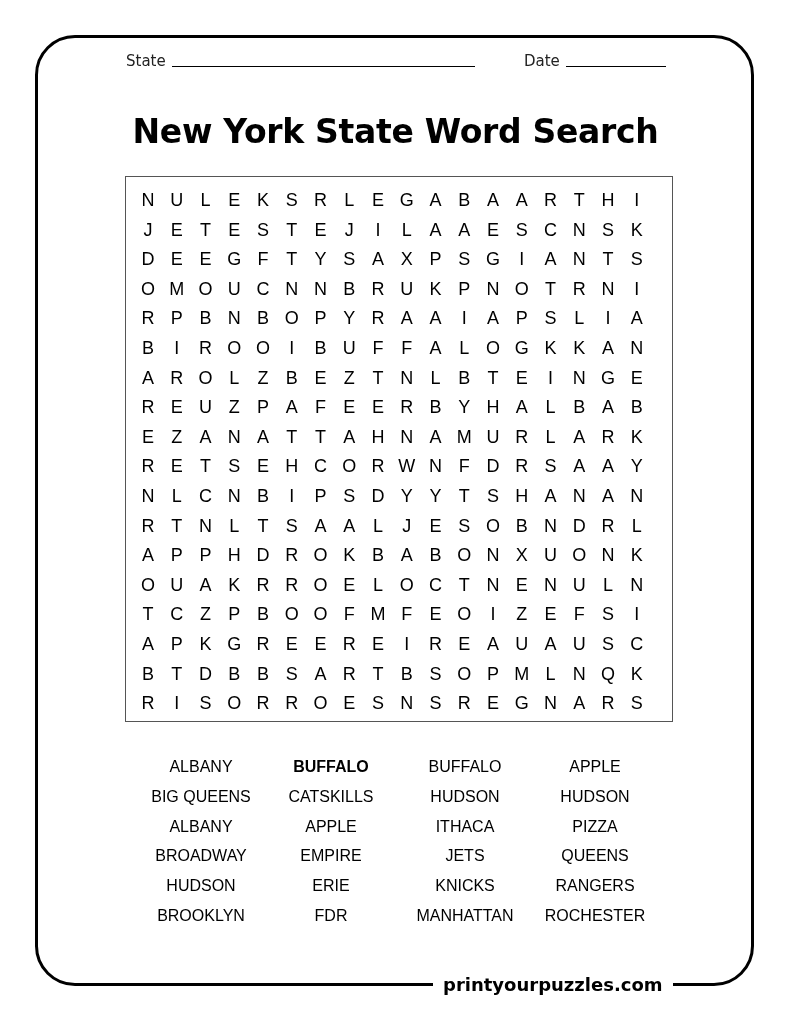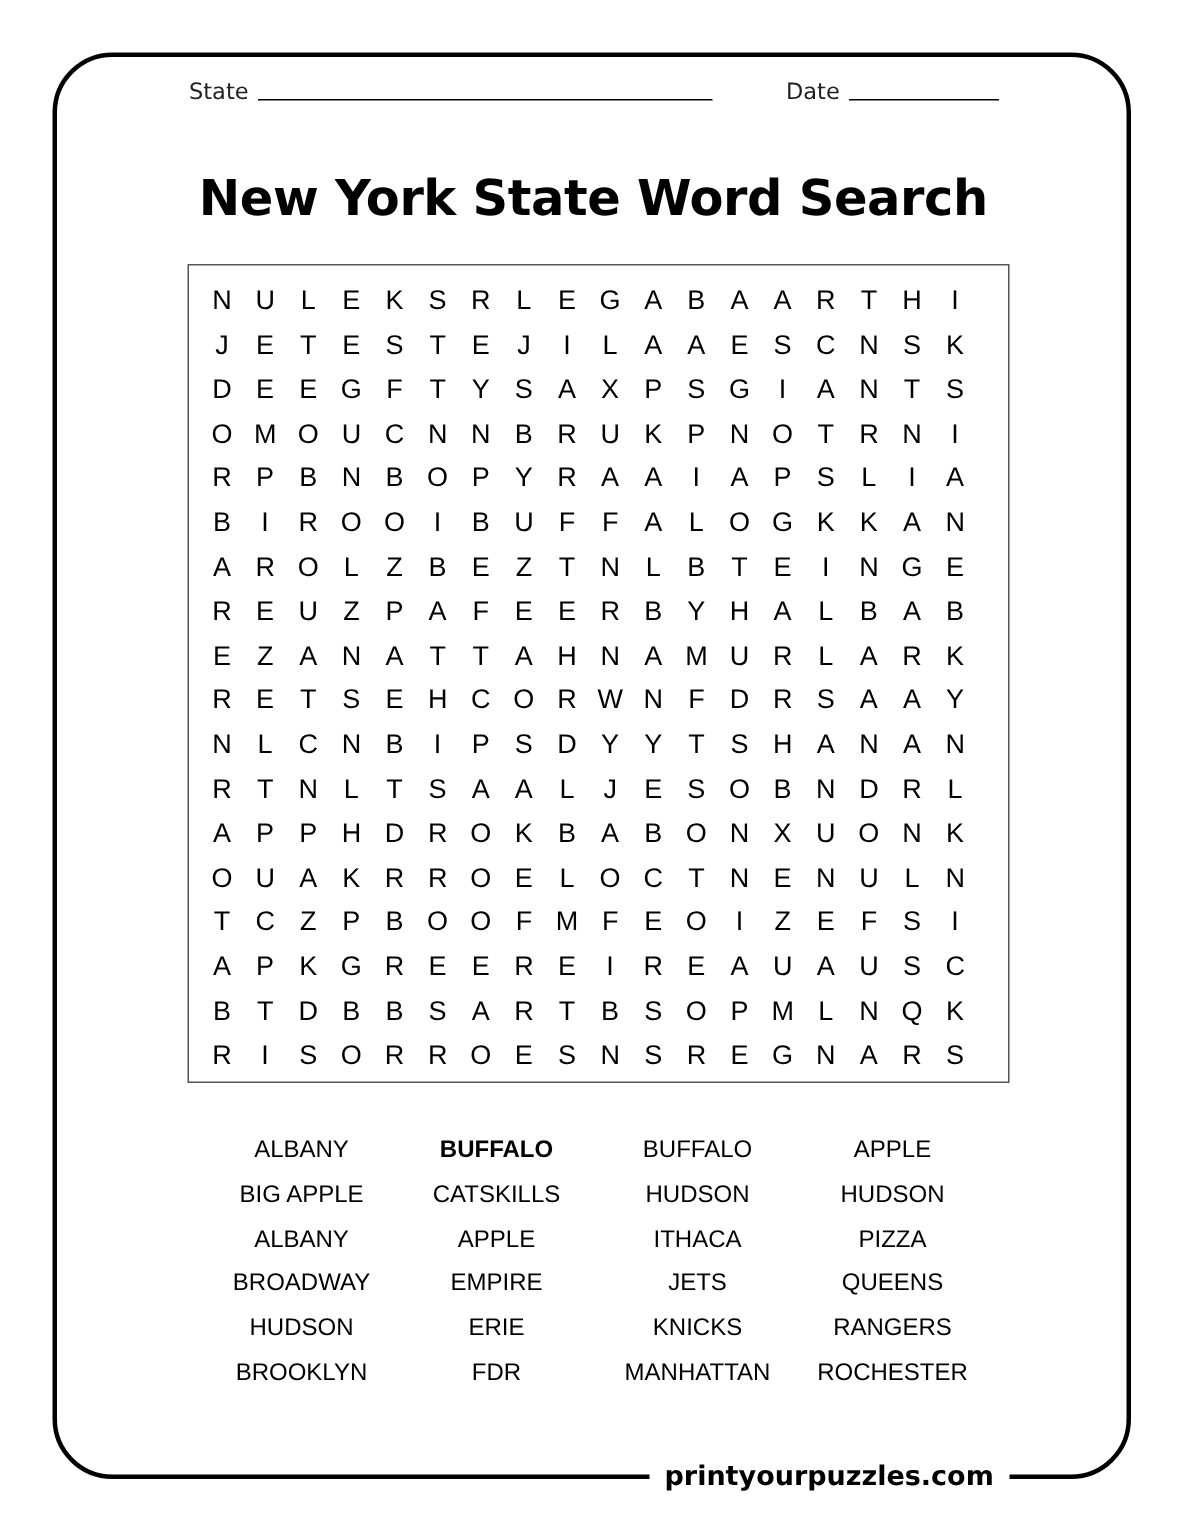--- a/index.html
+++ b/index.html
@@ -396,21 +396,21 @@
       <span class="grid-cell" style="left: 467px;">R</span>
       <span class="grid-cell" style="left: 495.75px;">S</span>
     </div>
   </div>
 
 <div class="words" id="words">
     <span class="word" style="left: 6px; top: 0px;">ALBANY</span>
     <span class="word" style="left: 136px; top: 0px; font-weight: bold;">BUFFALO</span>
     <span class="word" style="left: 270px; top: 0px;">BUFFALO</span>
     <span class="word" style="left: 400px; top: 0px;">APPLE</span>
-    <span class="word" style="left: 6px; top: 29.8px;">BIG APPLE</span>
+    <span class="word" style="left: 6px; top: 29.8px;">BIG QUEENS</span>
     <span class="word" style="left: 136px; top: 29.8px;">CATSKILLS</span>
     <span class="word" style="left: 270px; top: 29.8px;">HUDSON</span>
     <span class="word" style="left: 400px; top: 29.8px;">HUDSON</span>
     <span class="word" style="left: 6px; top: 59.6px;">ALBANY</span>
     <span class="word" style="left: 136px; top: 59.6px;">APPLE</span>
     <span class="word" style="left: 270px; top: 59.6px;">ITHACA</span>
     <span class="word" style="left: 400px; top: 59.6px;">PIZZA</span>
     <span class="word" style="left: 6px; top: 89.4px;">BROADWAY</span>
     <span class="word" style="left: 136px; top: 89.4px;">EMPIRE</span>
     <span class="word" style="left: 270px; top: 89.4px;">JETS</span>

